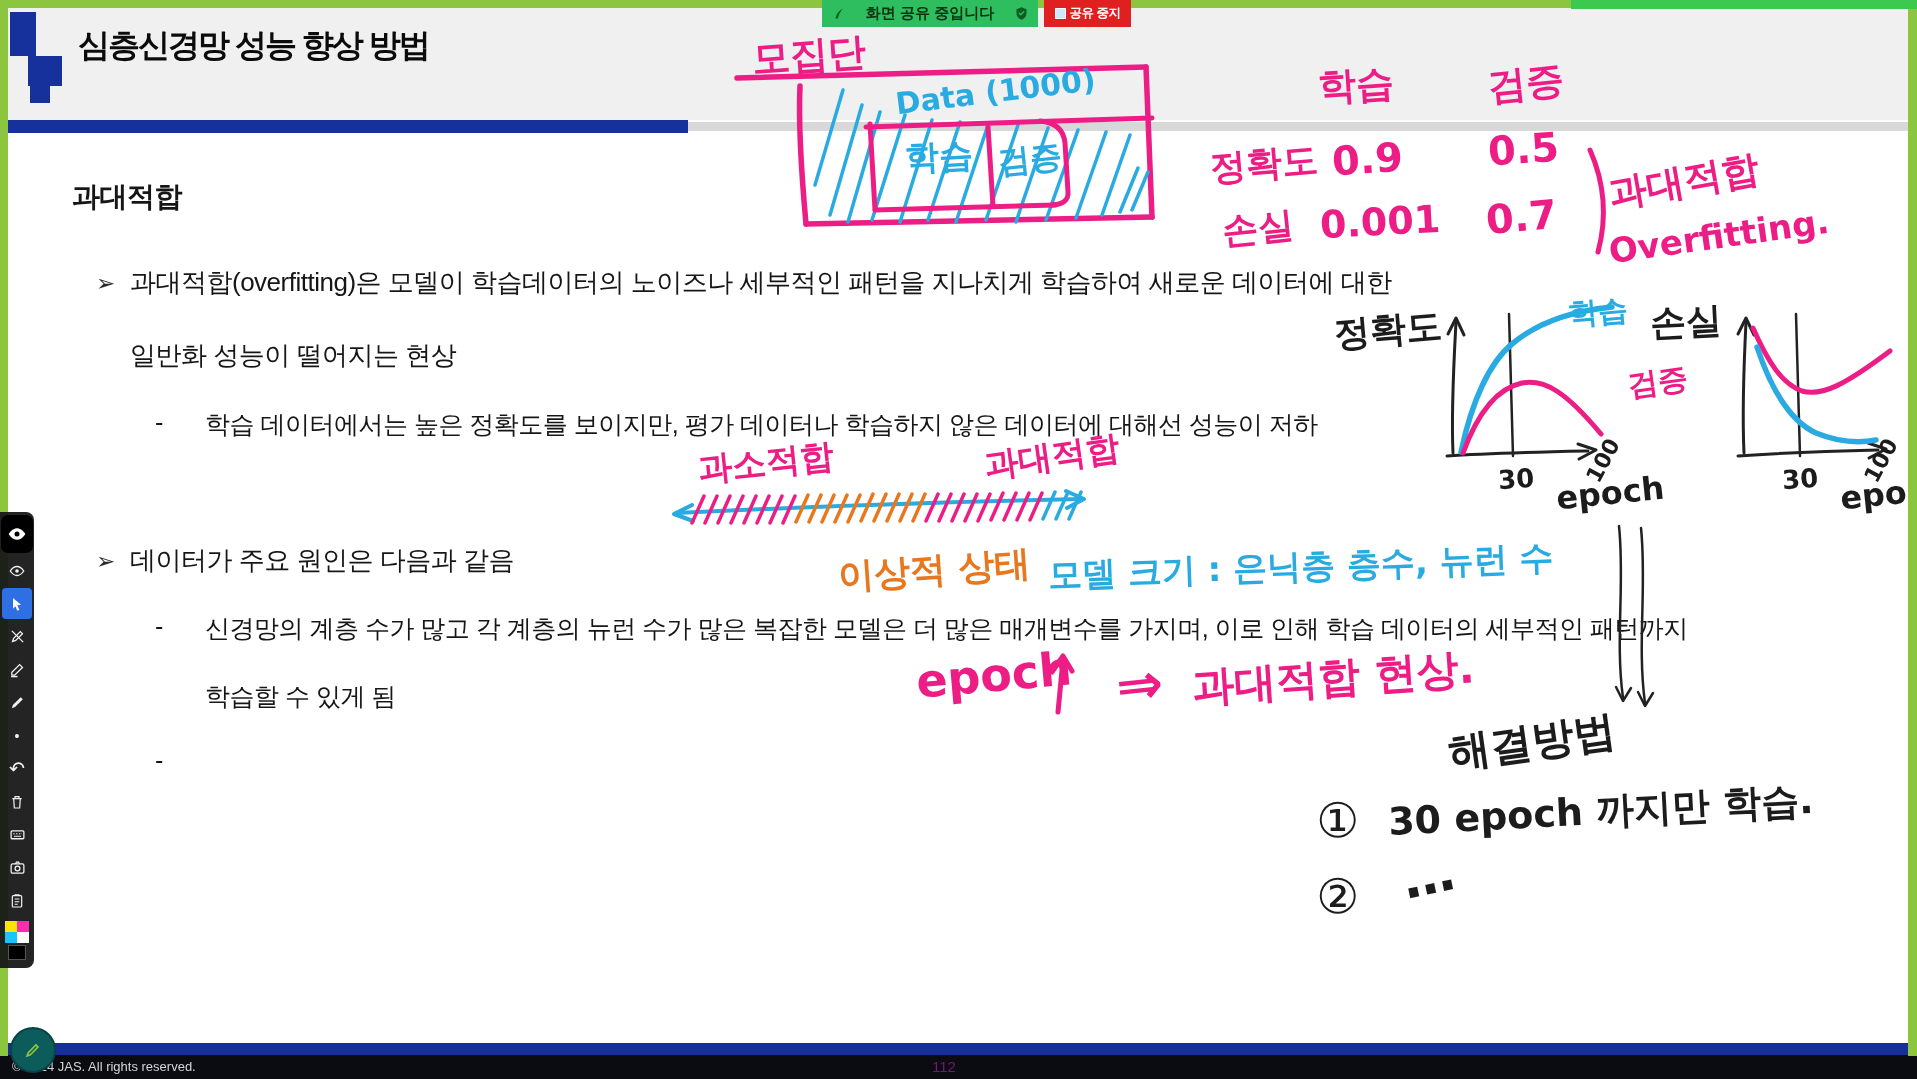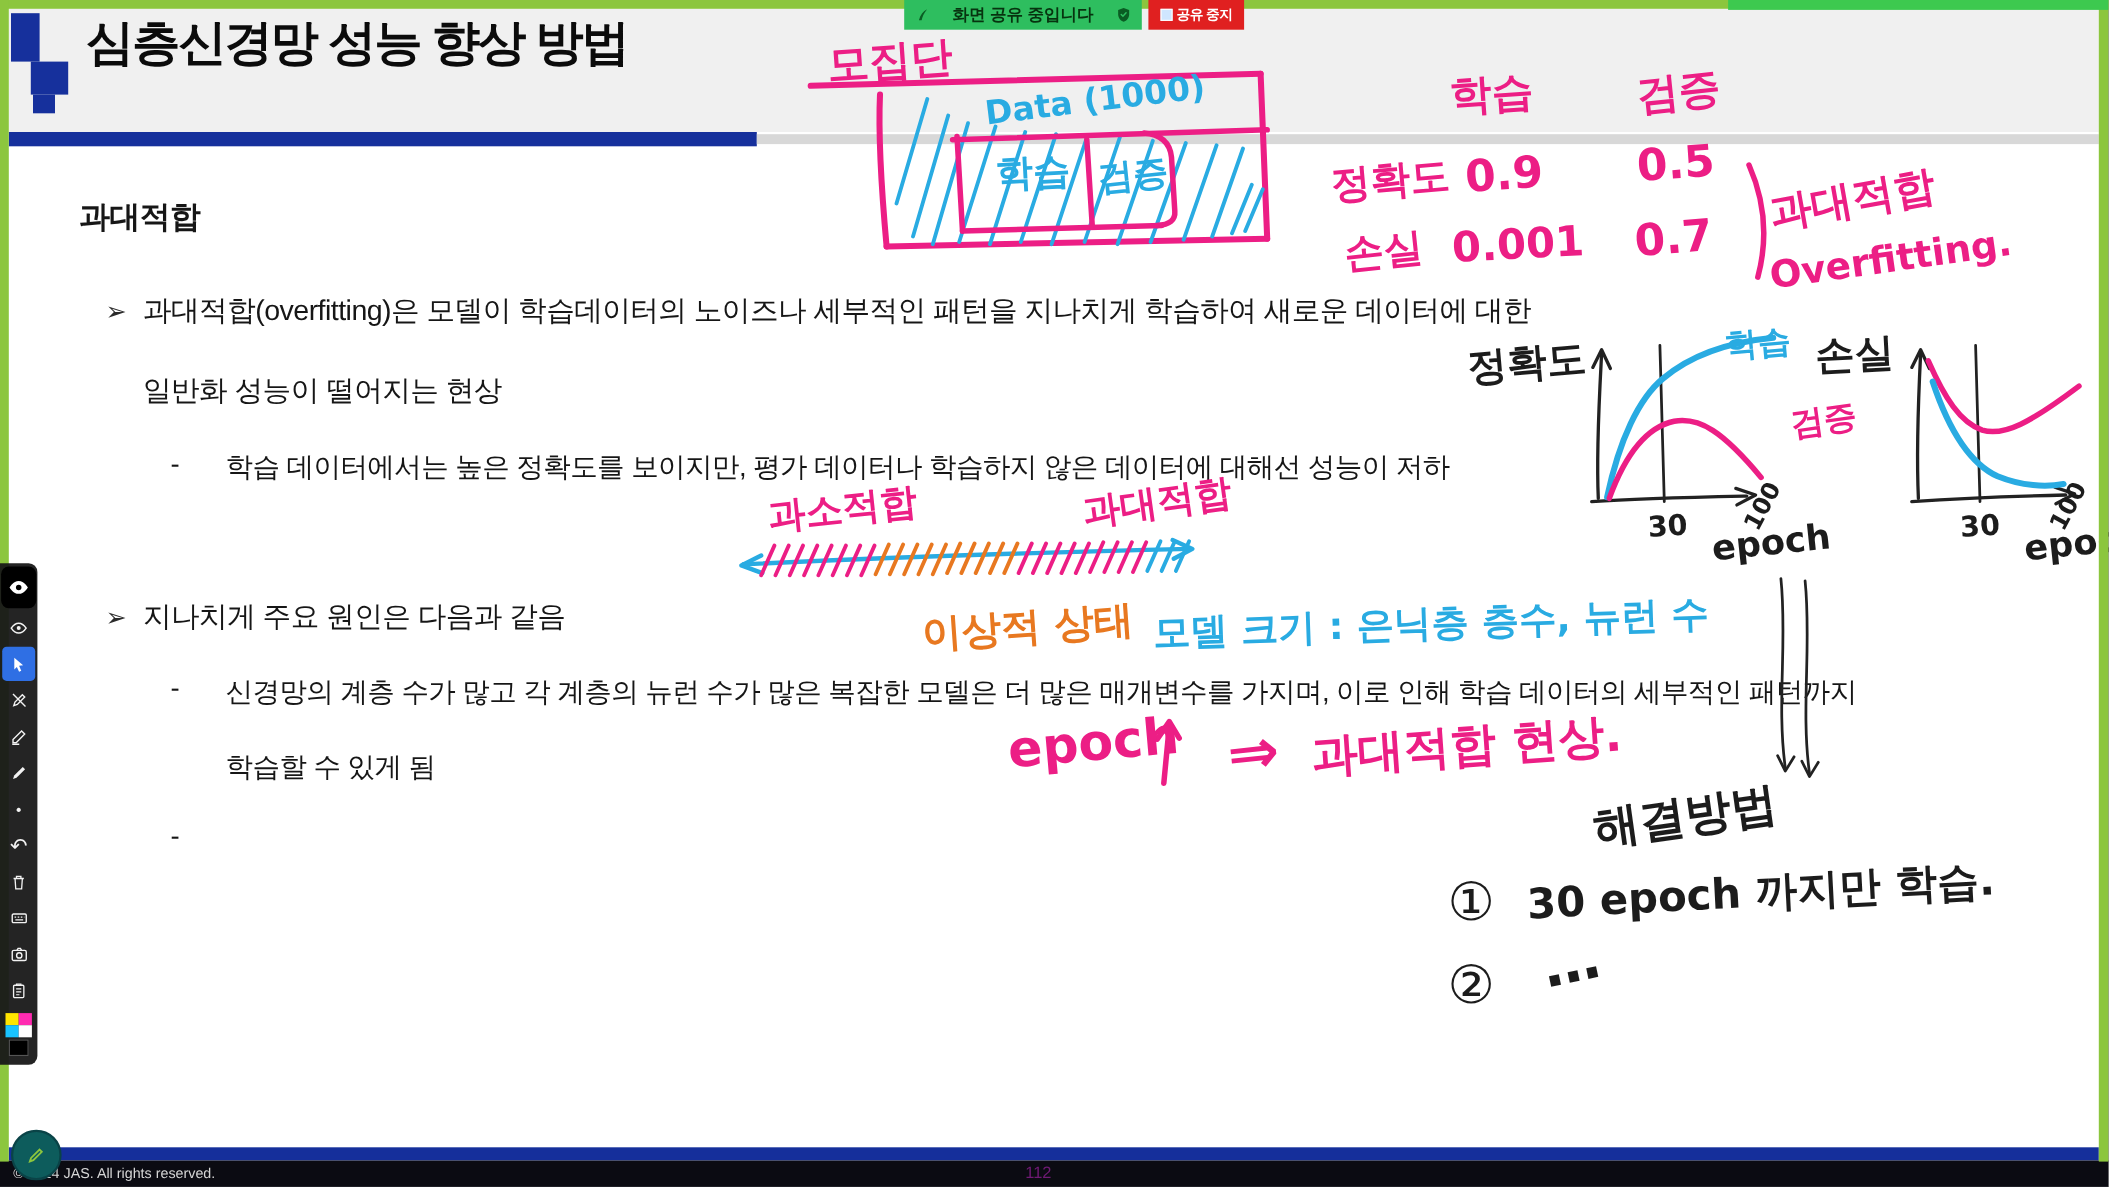--- a/index.html
+++ b/index.html
@@ -7,21 +7,21 @@
           font-family:"Liberation Sans",sans-serif;}
   .abs{position:absolute;}
 
   
   .border-green{background:#8cc63e;}
   .border-bright{background:#3dc94f;}
 
   
   .header-band{position:absolute;left:8px;top:8px;width:1900px;height:112px;background:#f0f0f0;}
   .logo-sq{position:absolute;background:#16309c;}
-  .slide-title{position:absolute;left:78px;top:10px;font-size:44px;font-weight:800;
+  .slide-title{position:absolute;left:78px;top:24px;font-size:32px;font-weight:800;
                letter-spacing:-2px;color:#0b0b0b;white-space:nowrap;}
   .divider-navy{position:absolute;left:8px;top:120px;width:680px;height:13px;background:#16309c;}
   .divider-gray{position:absolute;left:688px;top:122px;width:1220px;height:9px;background:#d8d8d8;}
 
   
   .slide-text{position:absolute;color:#161616;white-space:nowrap;letter-spacing:-0.5px;}
   .heading{font-size:28px;font-weight:bold;}
   .bullet{font-size:26px;}
   .subtext{font-size:25px;}
   .marker{font-size:23px;color:#2b2b2b;}
@@ -81,21 +81,21 @@
   <div class="slide-text heading" style="left:72px;top:178px;">과대적합</div>
 
   <div class="slide-text marker" style="left:96px;top:270px;">➢</div>
   <div class="slide-text bullet" style="left:130px;top:338px;">일반화 성능이 떨어지는 현상</div>
   <div class="slide-text bullet" style="left:130px;top:265px;">과대적합(overfitting)은 모델이 학습데이터의 노이즈나 세부적인 패턴을 지나치게 학습하여 새로운 데이터에 대한</div>
 
   <div class="slide-text subtext" style="left:155px;top:408px;">-</div>
   <div class="slide-text subtext" style="left:205px;top:408px;">학습 데이터에서는 높은 정확도를 보이지만, 평가 데이터나 학습하지 않은 데이터에 대해선 성능이 저하</div>
 
   <div class="slide-text marker" style="left:96px;top:548px;">➢</div>
-  <div class="slide-text bullet" style="left:130px;top:543px;">지나치게 주요 원인은 다음과 같음</div>
+  <div class="slide-text bullet" style="left:130px;top:543px;">데이터가 주요 원인은 다음과 같음</div>
 
   <div class="slide-text subtext" style="left:155px;top:612px;">-</div>
   <div class="slide-text subtext" style="left:205px;top:612px;">신경망의 계층 수가 많고 각 계층의 뉴런 수가 많은 복잡한 모델은 더 많은 매개변수를 가지며, 이로 인해 학습 데이터의 세부적인 패턴까지</div>
   <div class="slide-text subtext" style="left:205px;top:680px;">학습할 수 있게 됨</div>
 
   <div class="slide-text subtext" style="left:155px;top:746px;">-</div>
 
   <svg class="ink-layer" width="1917" height="1079" viewBox="0 0 1917 1079">
     <g fill="none" stroke-linecap="round" stroke-linejoin="round">
 

